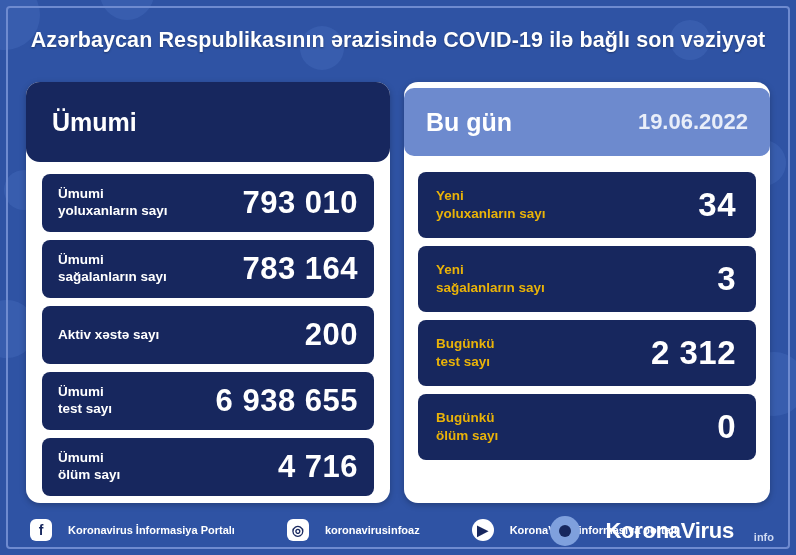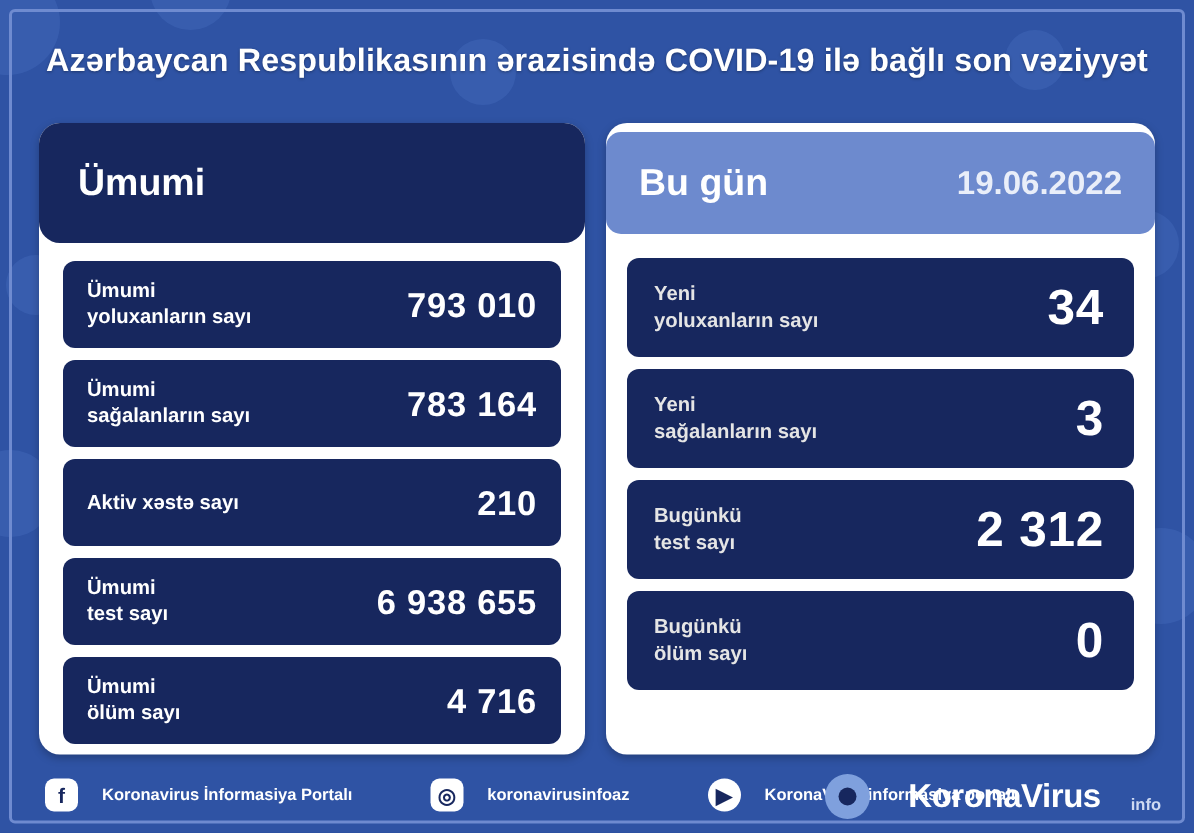--- a/index.html
+++ b/index.html
@@ -88,21 +88,21 @@
     padding: 0 16px 0 16px;
   }
   .lrow .lbl {
     color: #ffffff;
     font-size: 13.5px;
     font-weight: bold;
     line-height: 1.25;
   }
   .lrow .val {
     color: #ffffff;
-    font-size: 23px;
+    font-size: 31px;
     font-weight: bold;
     letter-spacing: .5px;
     white-space: nowrap;
   }
 
   
   .right-card {
     position: absolute;
     left: 404px; top: 82px;
     width: 366px; height: 421px;
@@ -129,21 +129,21 @@
   }
   .rrow {
     height: 66px;
     background: #17275e;
     border-radius: 8px;
     margin-bottom: 8px;
     display: flex; align-items: center; justify-content: space-between;
     padding: 0 20px 0 18px;
   }
   .rrow .lbl {
-    color: #e5e5e5;
+    color: #eab308;
     font-size: 13.5px;
     font-weight: bold;
     line-height: 1.3;
   }
   .rrow .val {
     color: #ffffff;
     font-size: 33px;
     font-weight: bold;
     letter-spacing: .5px;
     white-space: nowrap;
@@ -239,21 +239,21 @@
     <div class="lbl">
       <div>Ümumi</div>
       <div>sağalanların sayı</div>
     </div>
     <div class="val">783 164</div>
   </div>
   <div class="lrow">
     <div class="lbl">
       <div>Aktiv xəstə sayı</div>
     </div>
-    <div class="val">210</div>
+    <div class="val">200</div>
   </div>
   <div class="lrow">
     <div class="lbl">
       <div>Ümumi</div>
       <div>test sayı</div>
     </div>
     <div class="val">6 938 655</div>
   </div>
   <div class="lrow">
     <div class="lbl">

